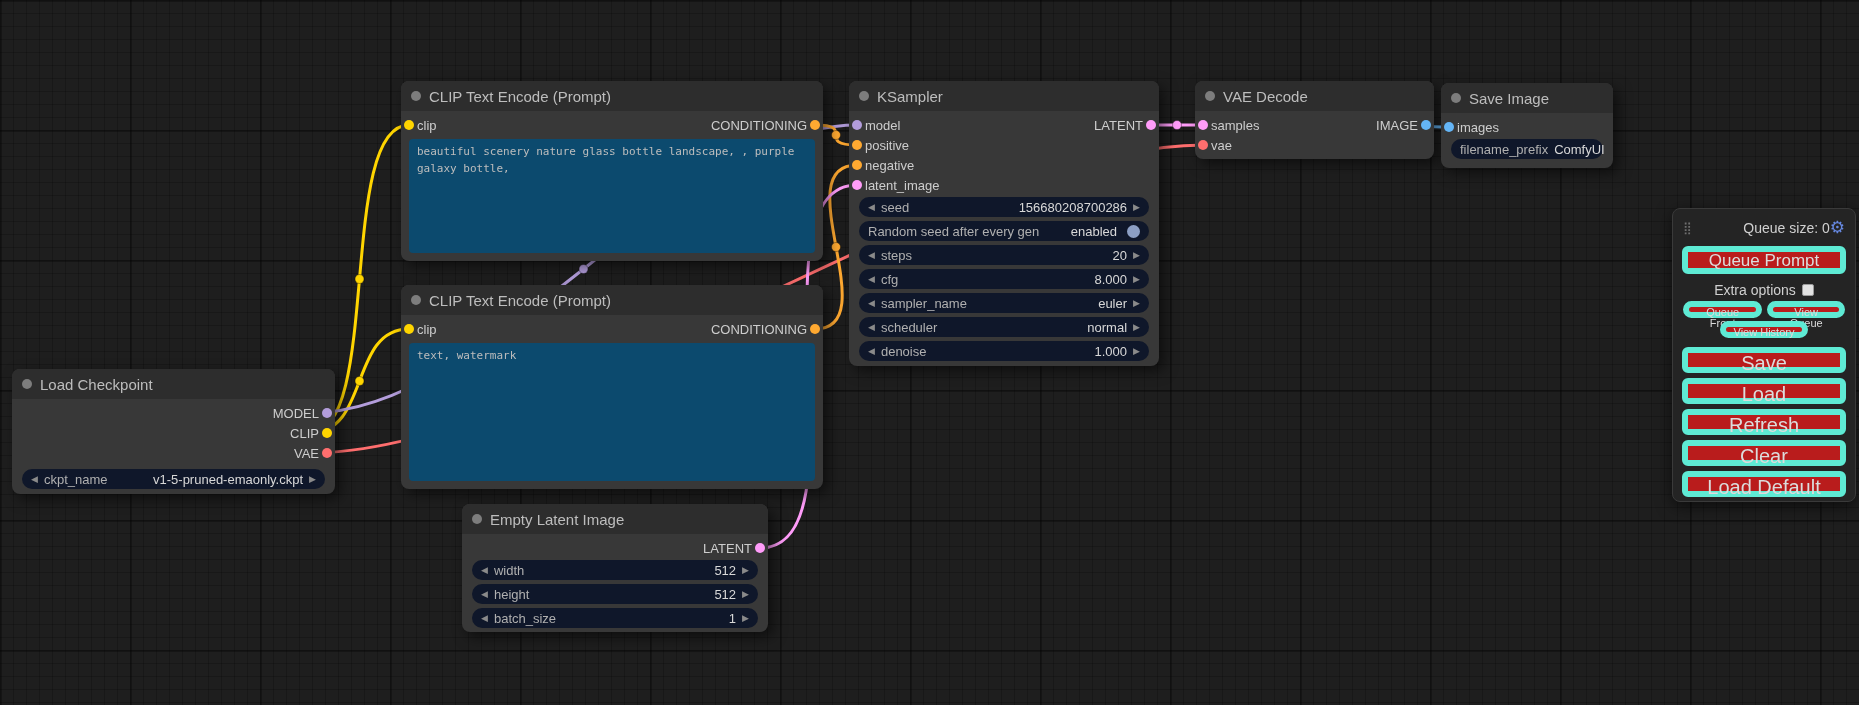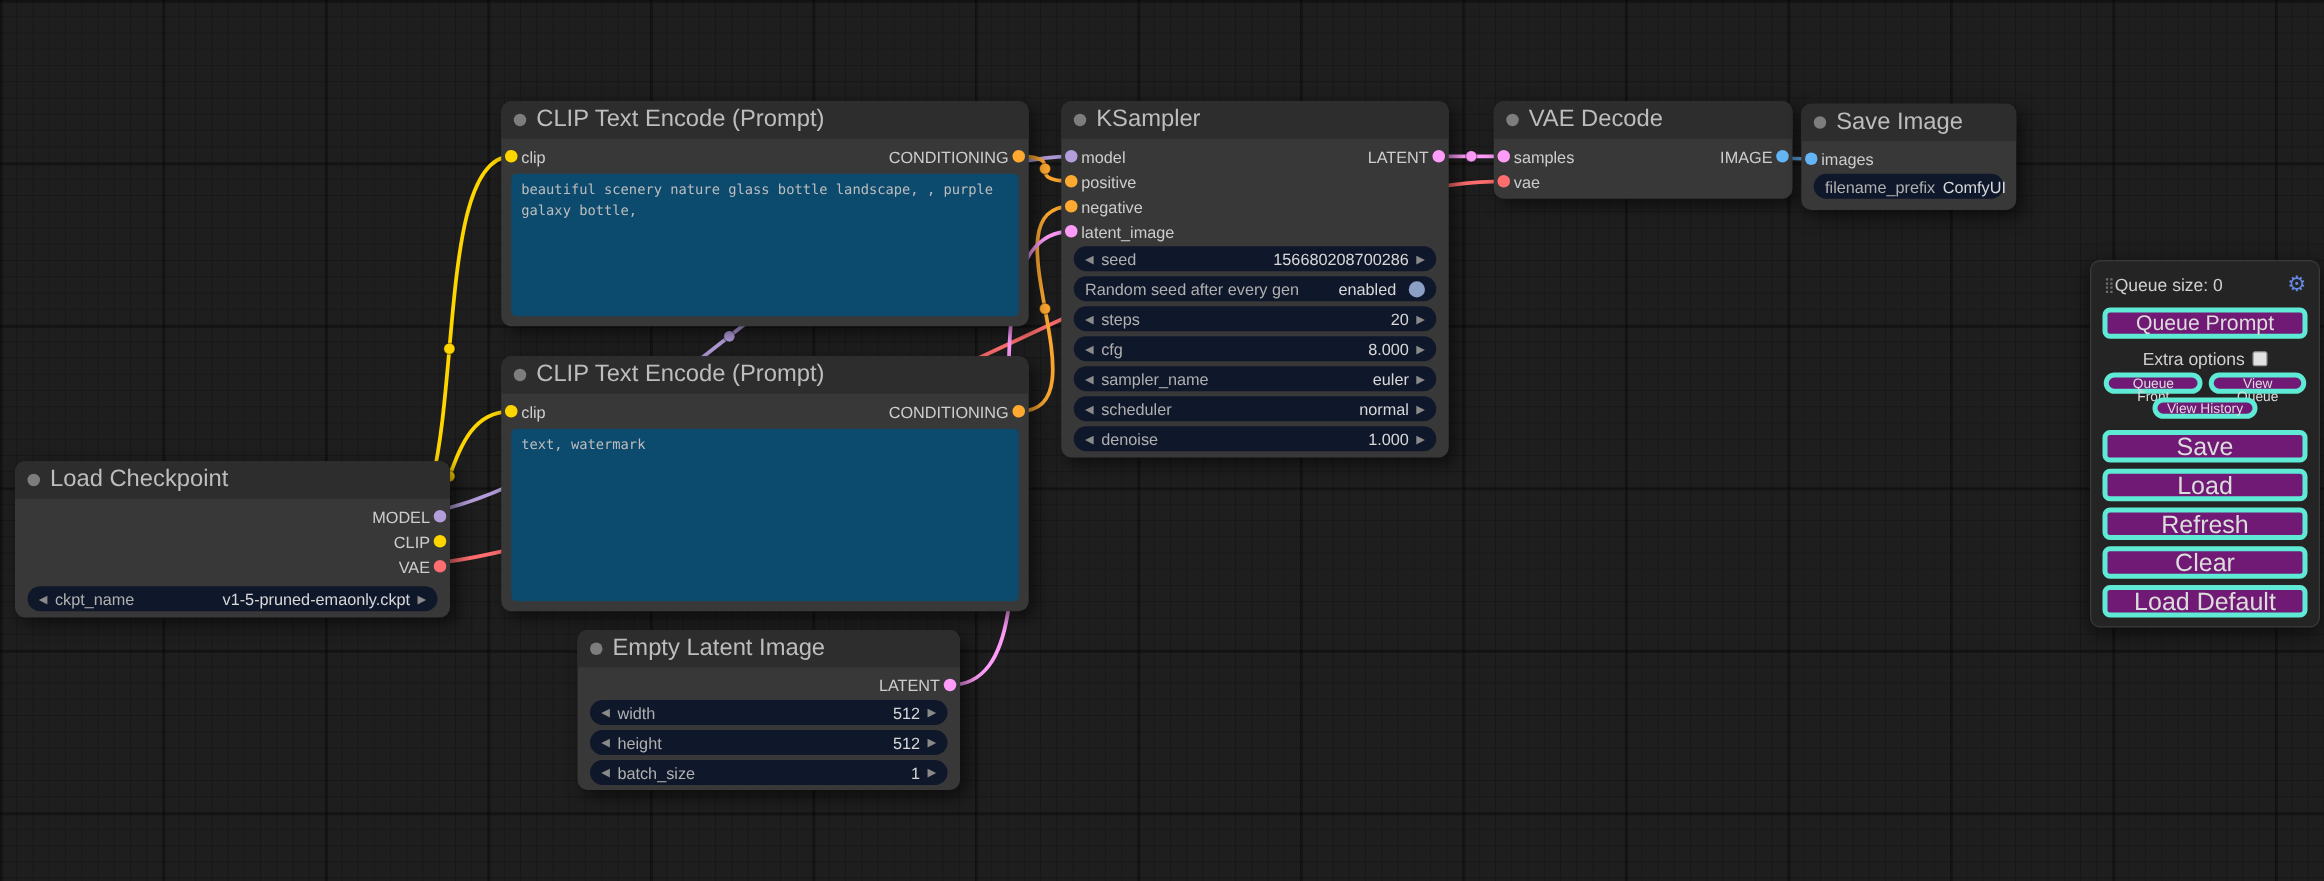--- a/index.html
+++ b/index.html
@@ -15,21 +15,21 @@
     background-size:13px 13px,13px 13px,130px 130px,130px 130px;
     font-family:"Liberation Sans",sans-serif;
   }
   #wires{position:absolute;left:0;top:0;z-index:1}
   #wires path{fill:none;stroke-width:3;stroke-linecap:round}
   #wires circle{stroke:rgba(0,0,0,.35);stroke-width:1}
 
   .node{position:absolute;z-index:2;background:#383838;border-radius:8px;
         box-shadow:5px 5px 14px rgba(0,0,0,.55);color:#c9c9c9}
   .node-title{height:30px;display:flex;align-items:center;gap:8px;padding:0 10px;
-        background:#2d2d2d;border-radius:8px 8px 0 0;font-size:19px;color:#bdbdbd;white-space:nowrap}
+        background:#2d2d2d;border-radius:8px 8px 0 0;font-size:15px;color:#bdbdbd;white-space:nowrap}
   .collapse-dot{width:10px;height:10px;border-radius:50%;background:#7d7d7d;flex:none}
   .rows{margin-top:4px}
   .port-row{position:relative;height:20px;display:flex;align-items:center;
         padding:0 16px;font-size:13px;color:#cdcdcd}
   .port-row .right{margin-left:auto}
   .dot{position:absolute;top:50%;width:10px;height:10px;border-radius:50%;
         transform:translateY(-50%);background:#888}
   .dot.in{left:3px}
   .dot.out{right:3px}
   .widget{height:20px;margin:2px 10px 4px;background:#0f172a;border-radius:10px;
@@ -41,23 +41,23 @@
   .node-text{position:absolute;left:8px;right:8px;top:58px;bottom:8px;background:#0c4a6e;
         border-radius:4px;padding:5px 8px;font-family:"DejaVu Sans Mono",monospace;
         font-size:11px;line-height:1.5;color:#bdbdbd;white-space:pre-wrap;overflow:hidden}
 
   .queue-panel{position:absolute;left:1672px;top:208px;width:184px;height:294px;z-index:3;
         background:#242424;border:1px solid #3a3a3a;border-radius:8px;
         box-shadow:0 4px 16px rgba(0,0,0,.6);padding:8px 10px;
         display:flex;flex-direction:column;align-items:center}
   .qp-header{width:100%;display:flex;align-items:center;height:22px}
   .drag-handle{color:#6e6e6e;font-size:12px;cursor:grab;flex:none}
-  .qp-title{flex:1;text-align:left;font-size:14px;color:#d0d0d0}
+  .qp-title{flex:1;text-align:right;font-size:14px;color:#d0d0d0}
   .gear{font-size:17px;flex:none;cursor:pointer}
-  .qp-btn{display:block;background:#701a75;border:4px solid #5eead4;border-radius:6px;
+  .qp-btn{display:block;background:#b91c1c;border:6px solid #5eead4;border-radius:6px;
         color:#dcdcdc;font-family:inherit;cursor:pointer;line-height:1}
   .qp-btn.big{width:164px;height:28px;font-size:17px;margin-top:8px}
   .qp-btn.med{width:164px;height:26px;font-size:20px;margin-top:5px}
   .qp-btn.med.mt8{margin-top:9px}
   .qp-btn.small{height:17px;font-size:11px;border-radius:9px;padding:0 8px}
   .qp-extra{display:flex;align-items:center;gap:6px;margin-top:8px;font-size:14px;
         color:#d0d0d0;height:18px}
   .checkbox{width:12px;height:12px;background:#e2e2e2;border:1px solid #9a9a9a;
         border-radius:2px;cursor:pointer}
   .qp-row{display:flex;gap:5px;margin-top:3px;justify-content:center}
@@ -79,21 +79,21 @@
   <circle cx="359.5" cy="381" r="4.5" fill="#FFD500"></circle>
   <circle cx="583.5" cy="269" r="4.5" fill="#B39DDB"></circle>
   <circle cx="756.5" cy="299" r="4.5" fill="#FF6E6E"></circle>
   <circle cx="836" cy="135" r="4.5" fill="#FFA931"></circle>
   <circle cx="836" cy="247" r="4.5" fill="#FFA931"></circle>
   <circle cx="808.5" cy="366.5" r="4.5" fill="#FF9CF9"></circle>
   <circle cx="1177" cy="125" r="4.5" fill="#FF9CF9"></circle>
   <circle cx="1423.5" cy="126" r="4.5" fill="#64B5F6"></circle>
 </svg>
 
-<div class="node" style="left:12px;top:369px;width:348px;height:125px">
+<div class="node" style="left:12px;top:369px;width:323px;height:125px">
   <div class="node-title">
     <span class="collapse-dot"></span>
     <span>Load Checkpoint</span>
   </div>
   <div class="rows">
     <div class="port-row">
       <span class="right">MODEL</span>
       <span class="dot out" style="background: rgb(179, 157, 219);"></span>
     </div>
     <div class="port-row">

